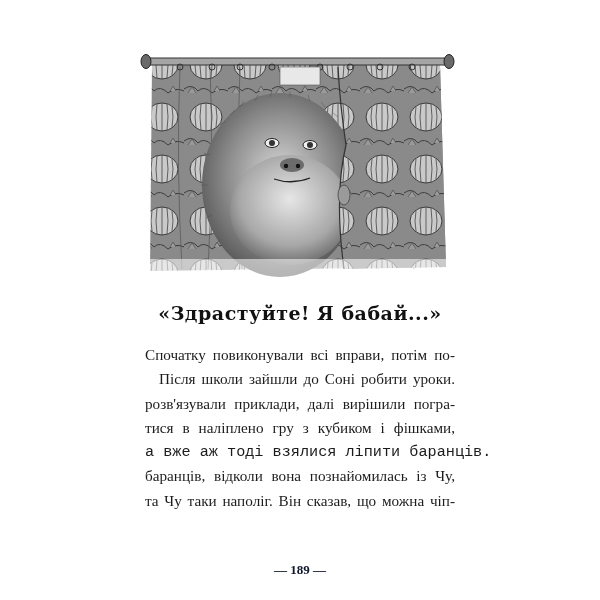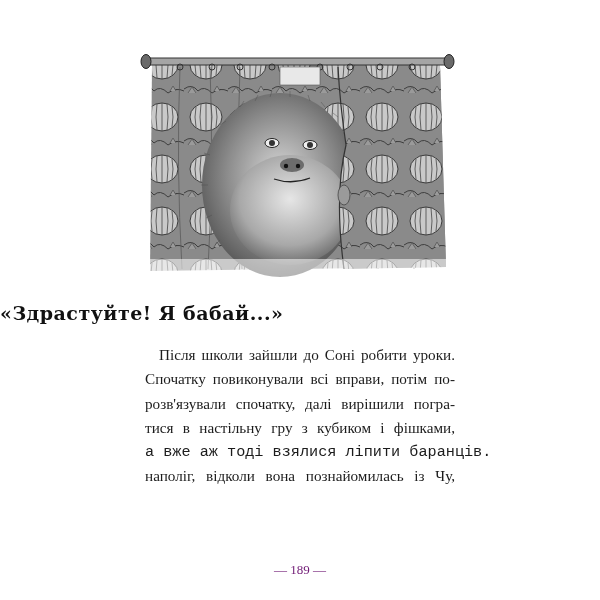--- a/index.html
+++ b/index.html
@@ -1,24 +1,24 @@
 <!DOCTYPE html>
 <html><head>
 <meta charset="utf-8">
 <style>
   html, body { margin: 0; padding: 0; background: #ffffff; }
   body { width: 600px; height: 600px; position: relative; overflow: hidden; font-family: "Liberation Serif", serif; color: #1a1a1a; }
   .illustration { position: absolute; left: 140px; top: 45px; width: 316px; height: 232px; }
   .illustration svg { width: 100%; height: 100%; display: block; }
-  .chapter-title { position: absolute; left: 0; width: 600px; top: 302px; font-family: "DejaVu Serif", serif; font-weight: bold; font-size: 19px; letter-spacing: 0.5px; color: #111; }
+  .chapter-title { position: absolute; left: 0; width: 600px; top: 302px; text-align: center; font-family: "DejaVu Serif", serif; font-weight: bold; font-size: 19px; letter-spacing: 0.5px; color: #111; }
   .text-block { position: absolute; left: 145px; top: 343px; width: 310px; font-size: 15.2px; line-height: 24.3px; color: #1c1c1c; }
   .line { display: block; text-align: justify; text-align-last: justify; white-space: nowrap; height: 24.3px; }
   .line.last { text-align-last: left; font-family: Liberation Mono, monospace; }
   .line.indent { padding-left: 14px; }
-  .page-number { position: absolute; left: 0; width: 600px; top: 562px; text-align: center; font-size: 13px; color: #701a75; }
+  .page-number { position: absolute; left: 0; width: 600px; top: 562px; text-align: center; font-size: 13px; color: #0f172a; font-weight: bold; }
 </style>
 </head>
 <body>
 
 <div class="illustration">
   <svg viewBox="0 0 316 232" xmlns="http://www.w3.org/2000/svg">
     <defs>
       <pattern id="pumpkins" width="44" height="52" patternUnits="userSpaceOnUse">
         <rect width="44" height="52" fill="#8a8a8a"></rect>
         <ellipse cx="22" cy="20" rx="16" ry="14" fill="#c9c9c9" stroke="#3a3a3a" stroke-width="1"></ellipse>
@@ -89,21 +89,22 @@
 
     <rect x="140" y="22" width="40" height="18" fill="#e8e8e8" stroke="#555" stroke-width="0.6"></rect>
 
     <rect x="0" y="214" width="316" height="18" fill="#ffffff" opacity="0.55"></rect>
   </svg>
 </div>
 
 <div class="chapter-title">«Здрастуйте! Я бабай...»</div>
 
 <div class="text-block">
+  <span class="line">Спочатку повиконували всі вправи, потім по-</span>
   <span class="line indent">Після школи зайшли до Соні робити уроки.</span>
-  <span class="line">Спочатку повиконували всі вправи, потім по-</span>
-  <span class="line">розв'язували спочатку, далі вирішили погра-</span>
-  <span class="line">тися в настільну гру з кубиком і фішками,</span>
+  <span class="line">розв'язували приклади, далі вирішили погра-</span>
+  <span class="line">тися в наліплено гру з кубиком і фішками,</span>
   <span class="line last">а вже аж тоді взялися ліпити баранців.</span>
-  <span class="line">наполіг, відколи вона познайомилась із Чу,</span>
+  <span class="line">баранців, відколи вона познайомилась із Чу,</span>
+  <span class="line">та Чу таки наполіг. Він сказав, що можна чіп-</span>
 </div>
 
 <div class="page-number">— 189 —</div>
 
 </body></html>

